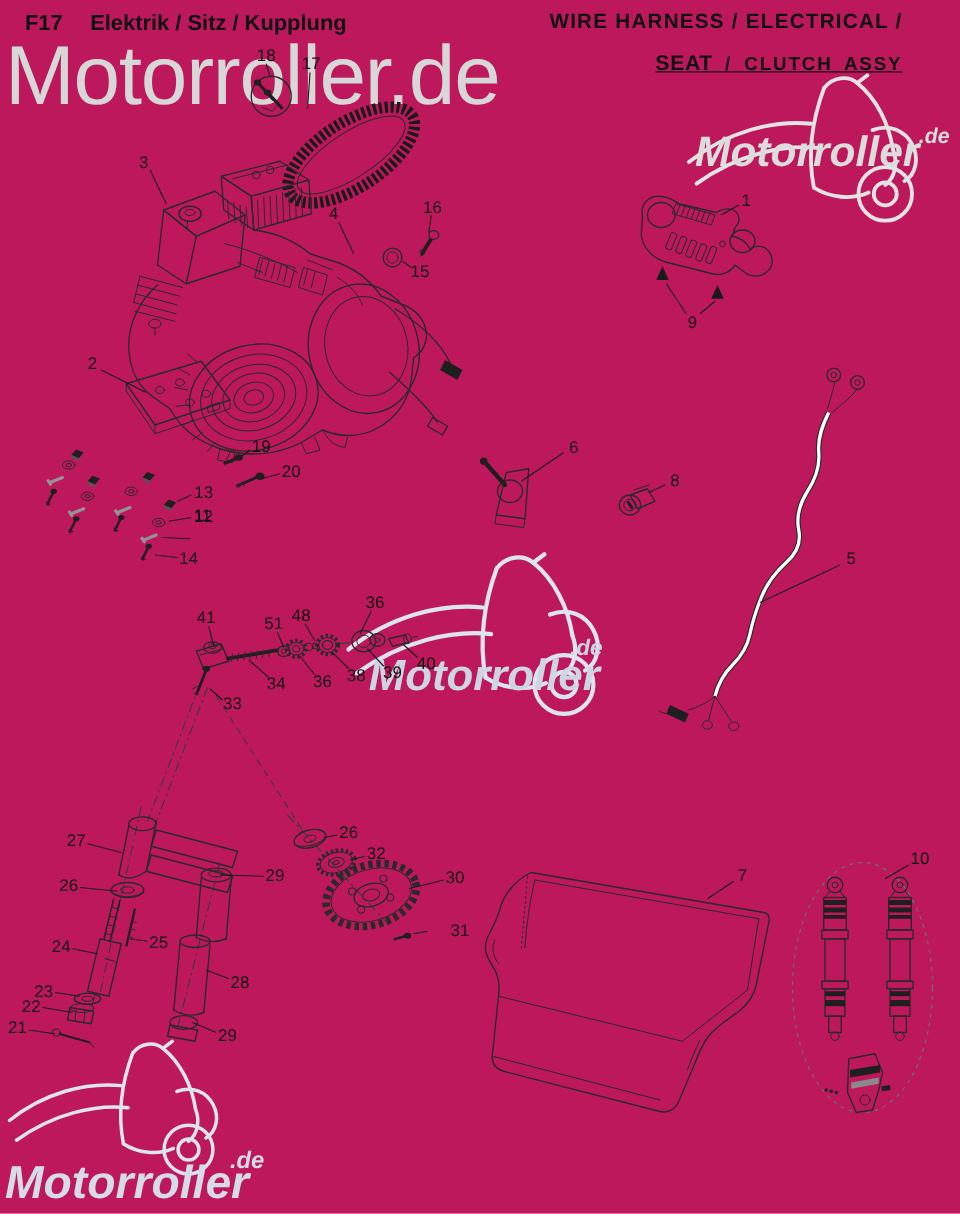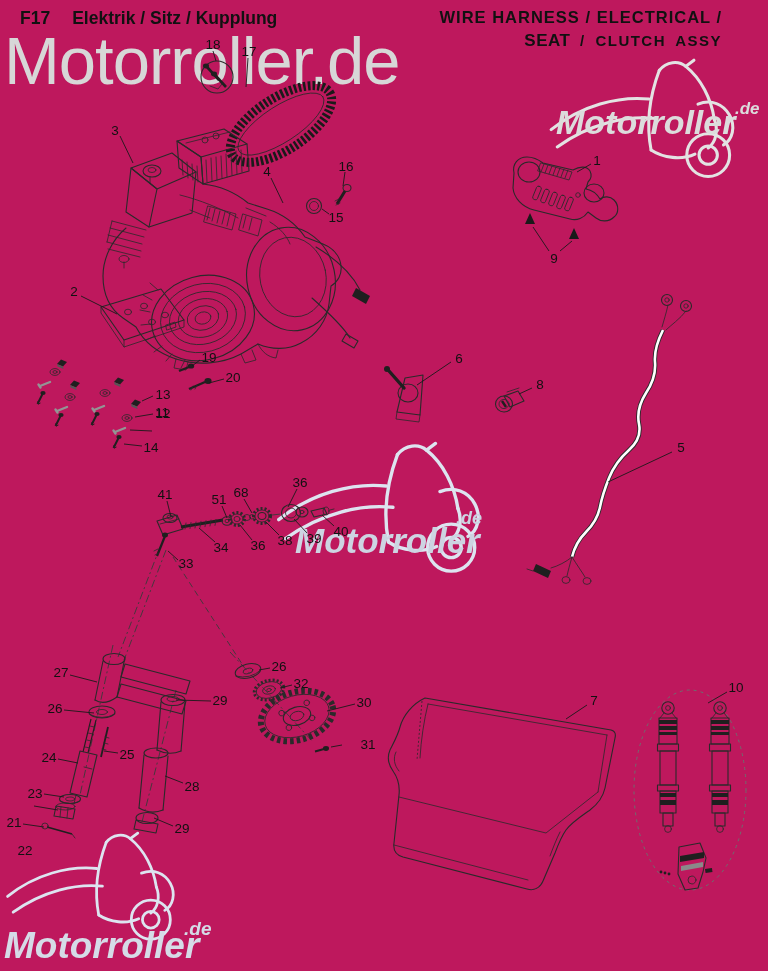--- a/index.html
+++ b/index.html
@@ -22,21 +22,21 @@
   .wm-bot{left:4px;top:925px;font-size:37px;color:#d5dbe7;}
   .wm-bot-de{left:184px;top:918px;font-size:19px;color:#d5dbe7;}
   .wm-sketch{fill:none;stroke-width:3;stroke-linecap:round;stroke-linejoin:round;}
   .wm-gray{stroke:#e3e3e3;}
   .wm-blue{stroke:#dde4f0;}
   
   .hdr-left{position:absolute;left:20px;top:8px;font-size:17.5px;font-weight:700;color:#111;}
   .hdr-left .code{margin-right:22px;}
   .hdr-right{position:absolute;left:416px;top:8px;width:306px;text-align:right;color:#111;}
   .hdr-right .l1{font-size:16.5px;font-weight:700;letter-spacing:1px;white-space:nowrap;}
-  .hdr-right .l2{font-size:15px;font-weight:700;letter-spacing:1.5px;margin-top:4px;word-spacing:4px;}
+  .hdr-right .l2{font-size:15px;font-weight:700;letter-spacing:1.5px;margin-top:14px;word-spacing:4px;text-decoration:underline;}
   .hdr-right .l2 .seat{font-size:17px;letter-spacing:0.5px;}
   
   .ln{fill:none;stroke:#2a2a2a;stroke-width:1.1;stroke-linecap:round;stroke-linejoin:round;}
   .ln-thin{fill:none;stroke:#2a2a2a;stroke-width:0.8;stroke-linecap:round;}
   .dark{fill:#1f1f1f;stroke:none;}
   .gray{stroke:#949494;stroke-width:2.4;stroke-linecap:round;fill:none;}
   .dashdot{fill:none;stroke:#3a3a3a;stroke-width:0.9;stroke-dasharray:8 3 2 3;}
   .dashed{fill:none;stroke:#3a3a3a;stroke-width:0.9;stroke-dasharray:6 4;}
   .belt{fill:none;stroke:#1a1a1a;stroke-width:9;stroke-dasharray:2.6 2.1;}
   .teeth{fill:none;stroke:#2a2a2a;stroke-width:6;stroke-dasharray:3.5 3;}
@@ -566,21 +566,21 @@
       <span class="part-label" style="left: 209px; top: 357px;">19</span>
       <span class="part-label" style="left: 459px; top: 358px;">6</span>
       <span class="part-label" style="left: 233px; top: 377px;">20</span>
       <span class="part-label" style="left: 540px; top: 384px;">8</span>
       <span class="part-label" style="left: 163px; top: 394px;">13</span>
       <span class="part-label" style="left: 163px; top: 413px;">12</span>
       <span class="part-label" style="left: 162px; top: 412px;">11</span>
       <span class="part-label" style="left: 151px; top: 447px;">14</span>
       <span class="part-label" style="left: 681px; top: 447px;">5</span>
       <span class="part-label" style="left: 300px; top: 482px;">36</span>
-      <span class="part-label" style="left: 241px; top: 492px;">68</span>
+      <span class="part-label" style="left: 241px; top: 492px;">48</span>
       <span class="part-label" style="left: 165px; top: 494px;">41</span>
       <span class="part-label" style="left: 219px; top: 499px;">51</span>
       <span class="part-label" style="left: 341px; top: 531px;">40</span>
       <span class="part-label" style="left: 314px; top: 538px;">39</span>
       <span class="part-label" style="left: 285px; top: 540px;">38</span>
       <span class="part-label" style="left: 258px; top: 545px;">36</span>
       <span class="part-label" style="left: 221px; top: 547px;">34</span>
       <span class="part-label" style="left: 186px; top: 563px;">33</span>
       <span class="part-label" style="left: 279px; top: 666px;">26</span>
       <span class="part-label" style="left: 61px; top: 672px;">27</span>
@@ -588,21 +588,21 @@
       <span class="part-label" style="left: 736px; top: 687px;">10</span>
       <span class="part-label" style="left: 594px; top: 700px;">7</span>
       <span class="part-label" style="left: 220px; top: 700px;">29</span>
       <span class="part-label" style="left: 364px; top: 702px;">30</span>
       <span class="part-label" style="left: 55px; top: 708px;">26</span>
       <span class="part-label" style="left: 351px; top: 744px; margin-left: 17px;">31</span>
       <span class="part-label" style="left: 127px; top: 754px;">25</span>
       <span class="part-label" style="left: 49px; top: 757px;">24</span>
       <span class="part-label" style="left: 192px; top: 786px;">28</span>
       <span class="part-label" style="left: 35px; top: 793px;">23</span>
-      <span class="part-label" style="left: 25px; top: 850px; text-align: right;">22</span>
+      <span class="part-label" style="left: 25px; top: 805px; text-align: right;">22</span>
       <span class="part-label" style="left: 14px; top: 822px;">21</span>
       <span class="part-label" style="left: 182px; top: 828px;">29</span>
     </div>
 
   <div class="header-layer">
     <div class="hdr-left">
       <span class="code">F17</span><span>Elektrik / Sitz / Kupplung</span>
     </div>
     <div class="hdr-right">
       <div class="l1">WIRE HARNESS / ELECTRICAL /</div>

